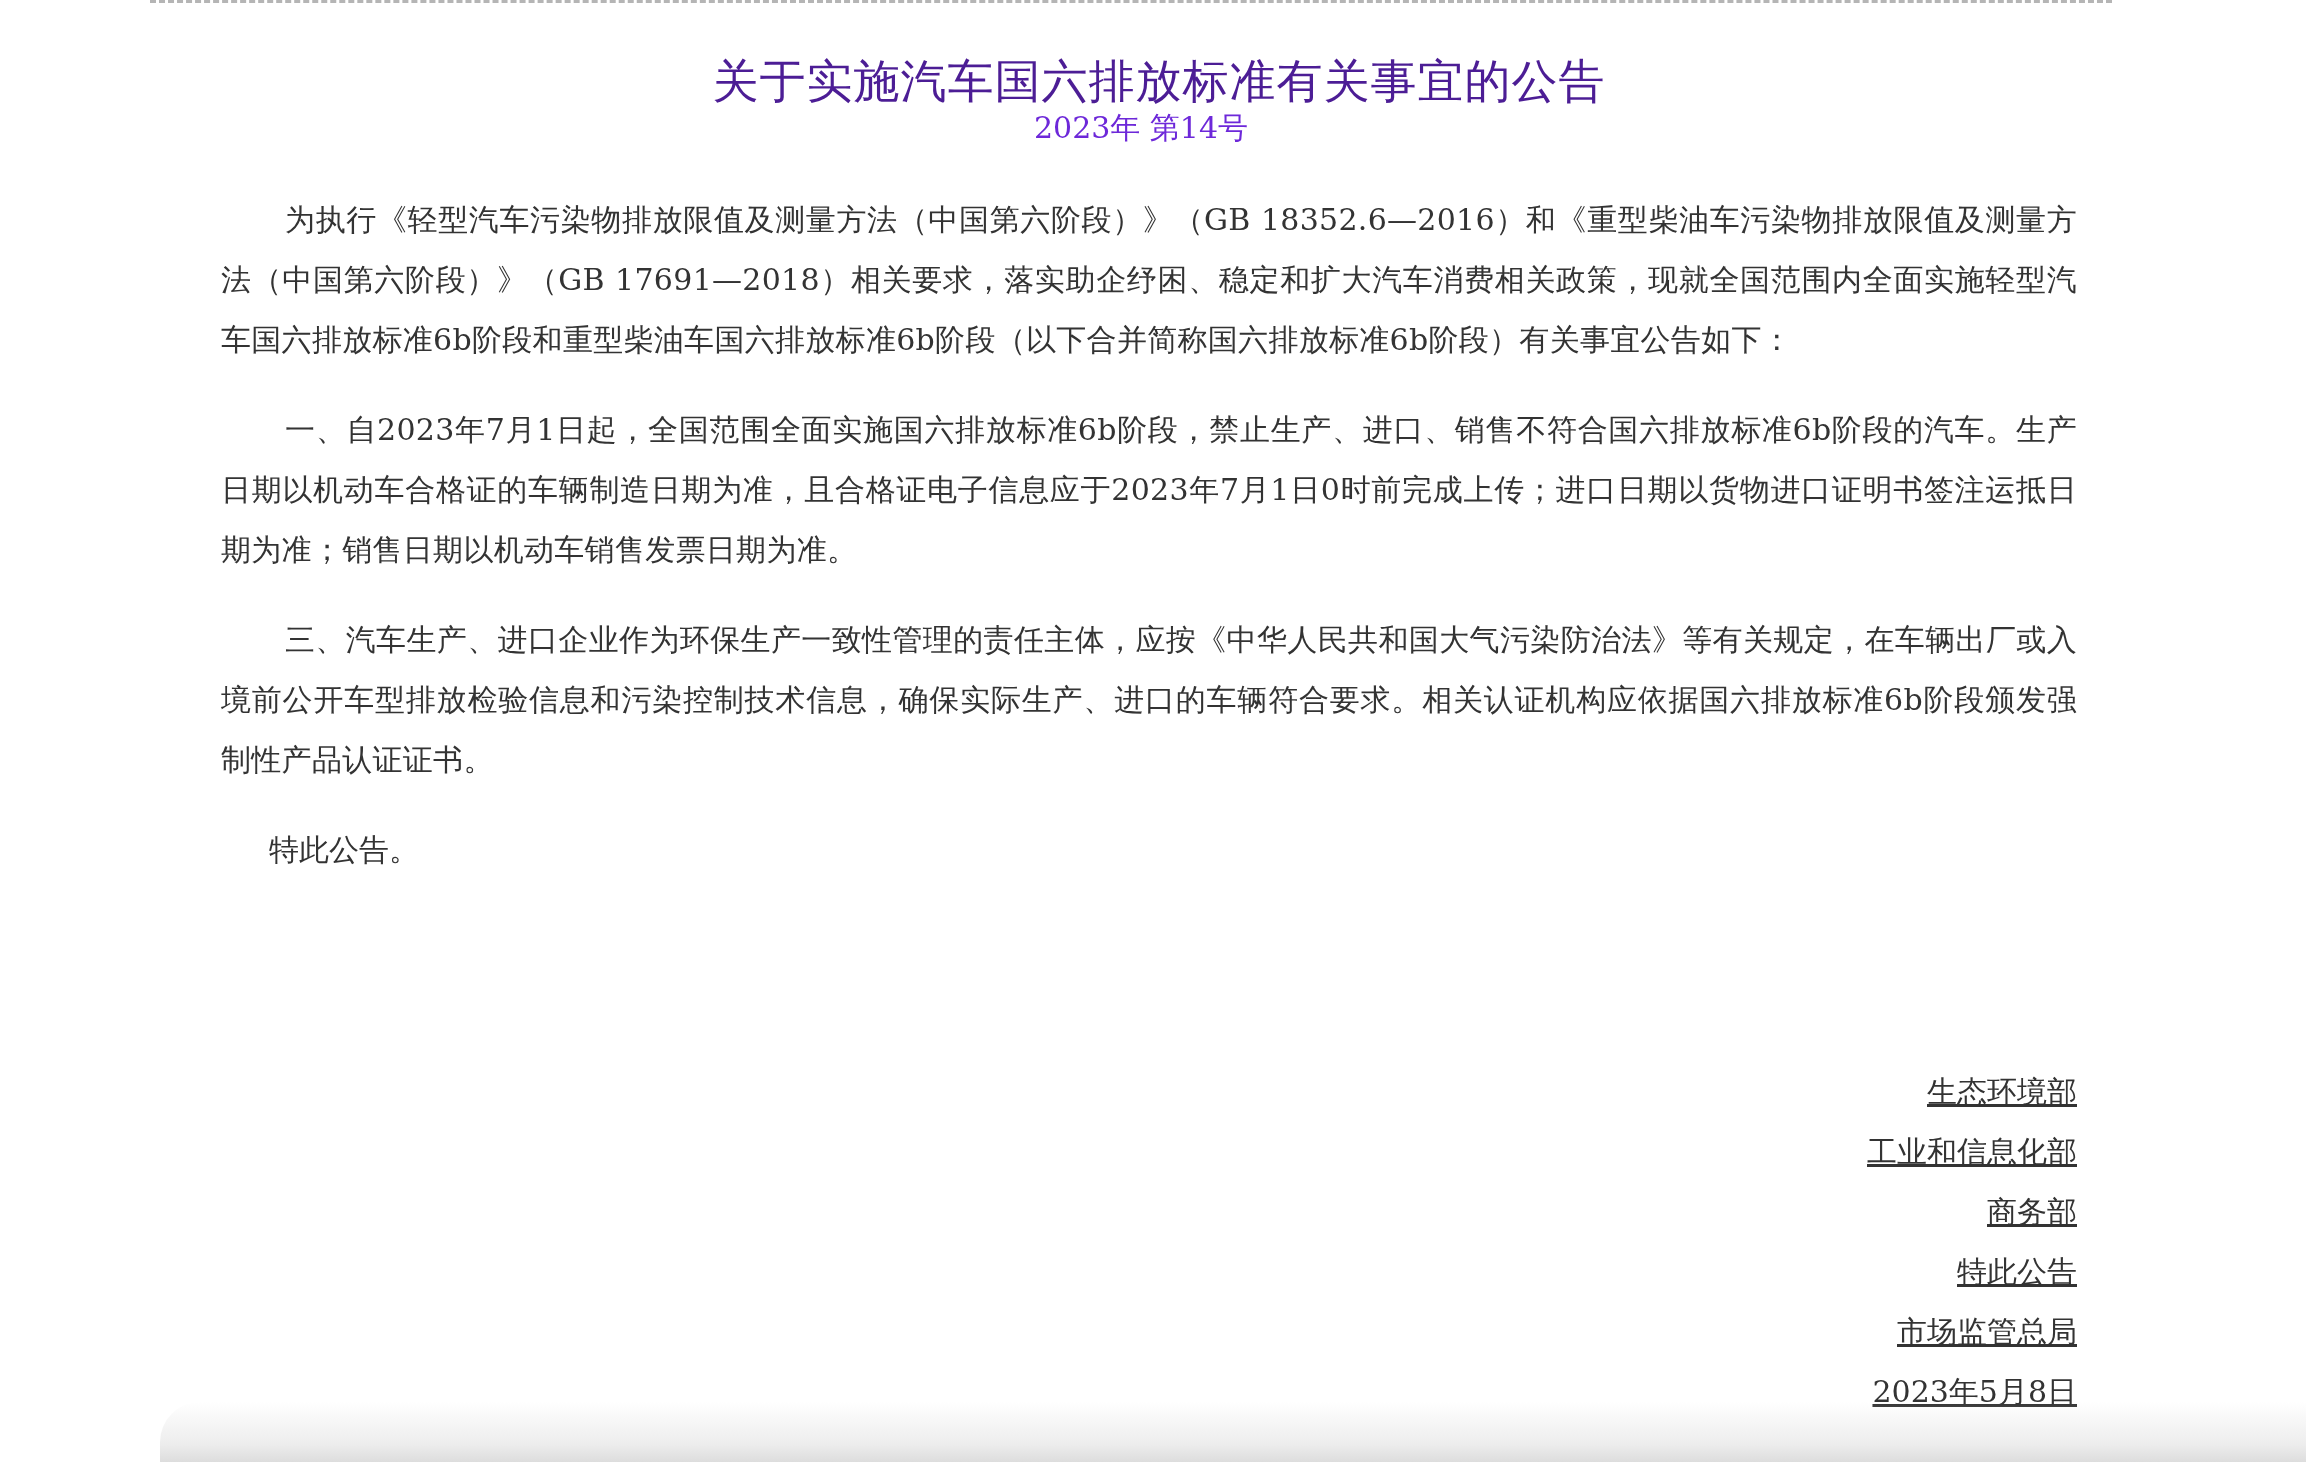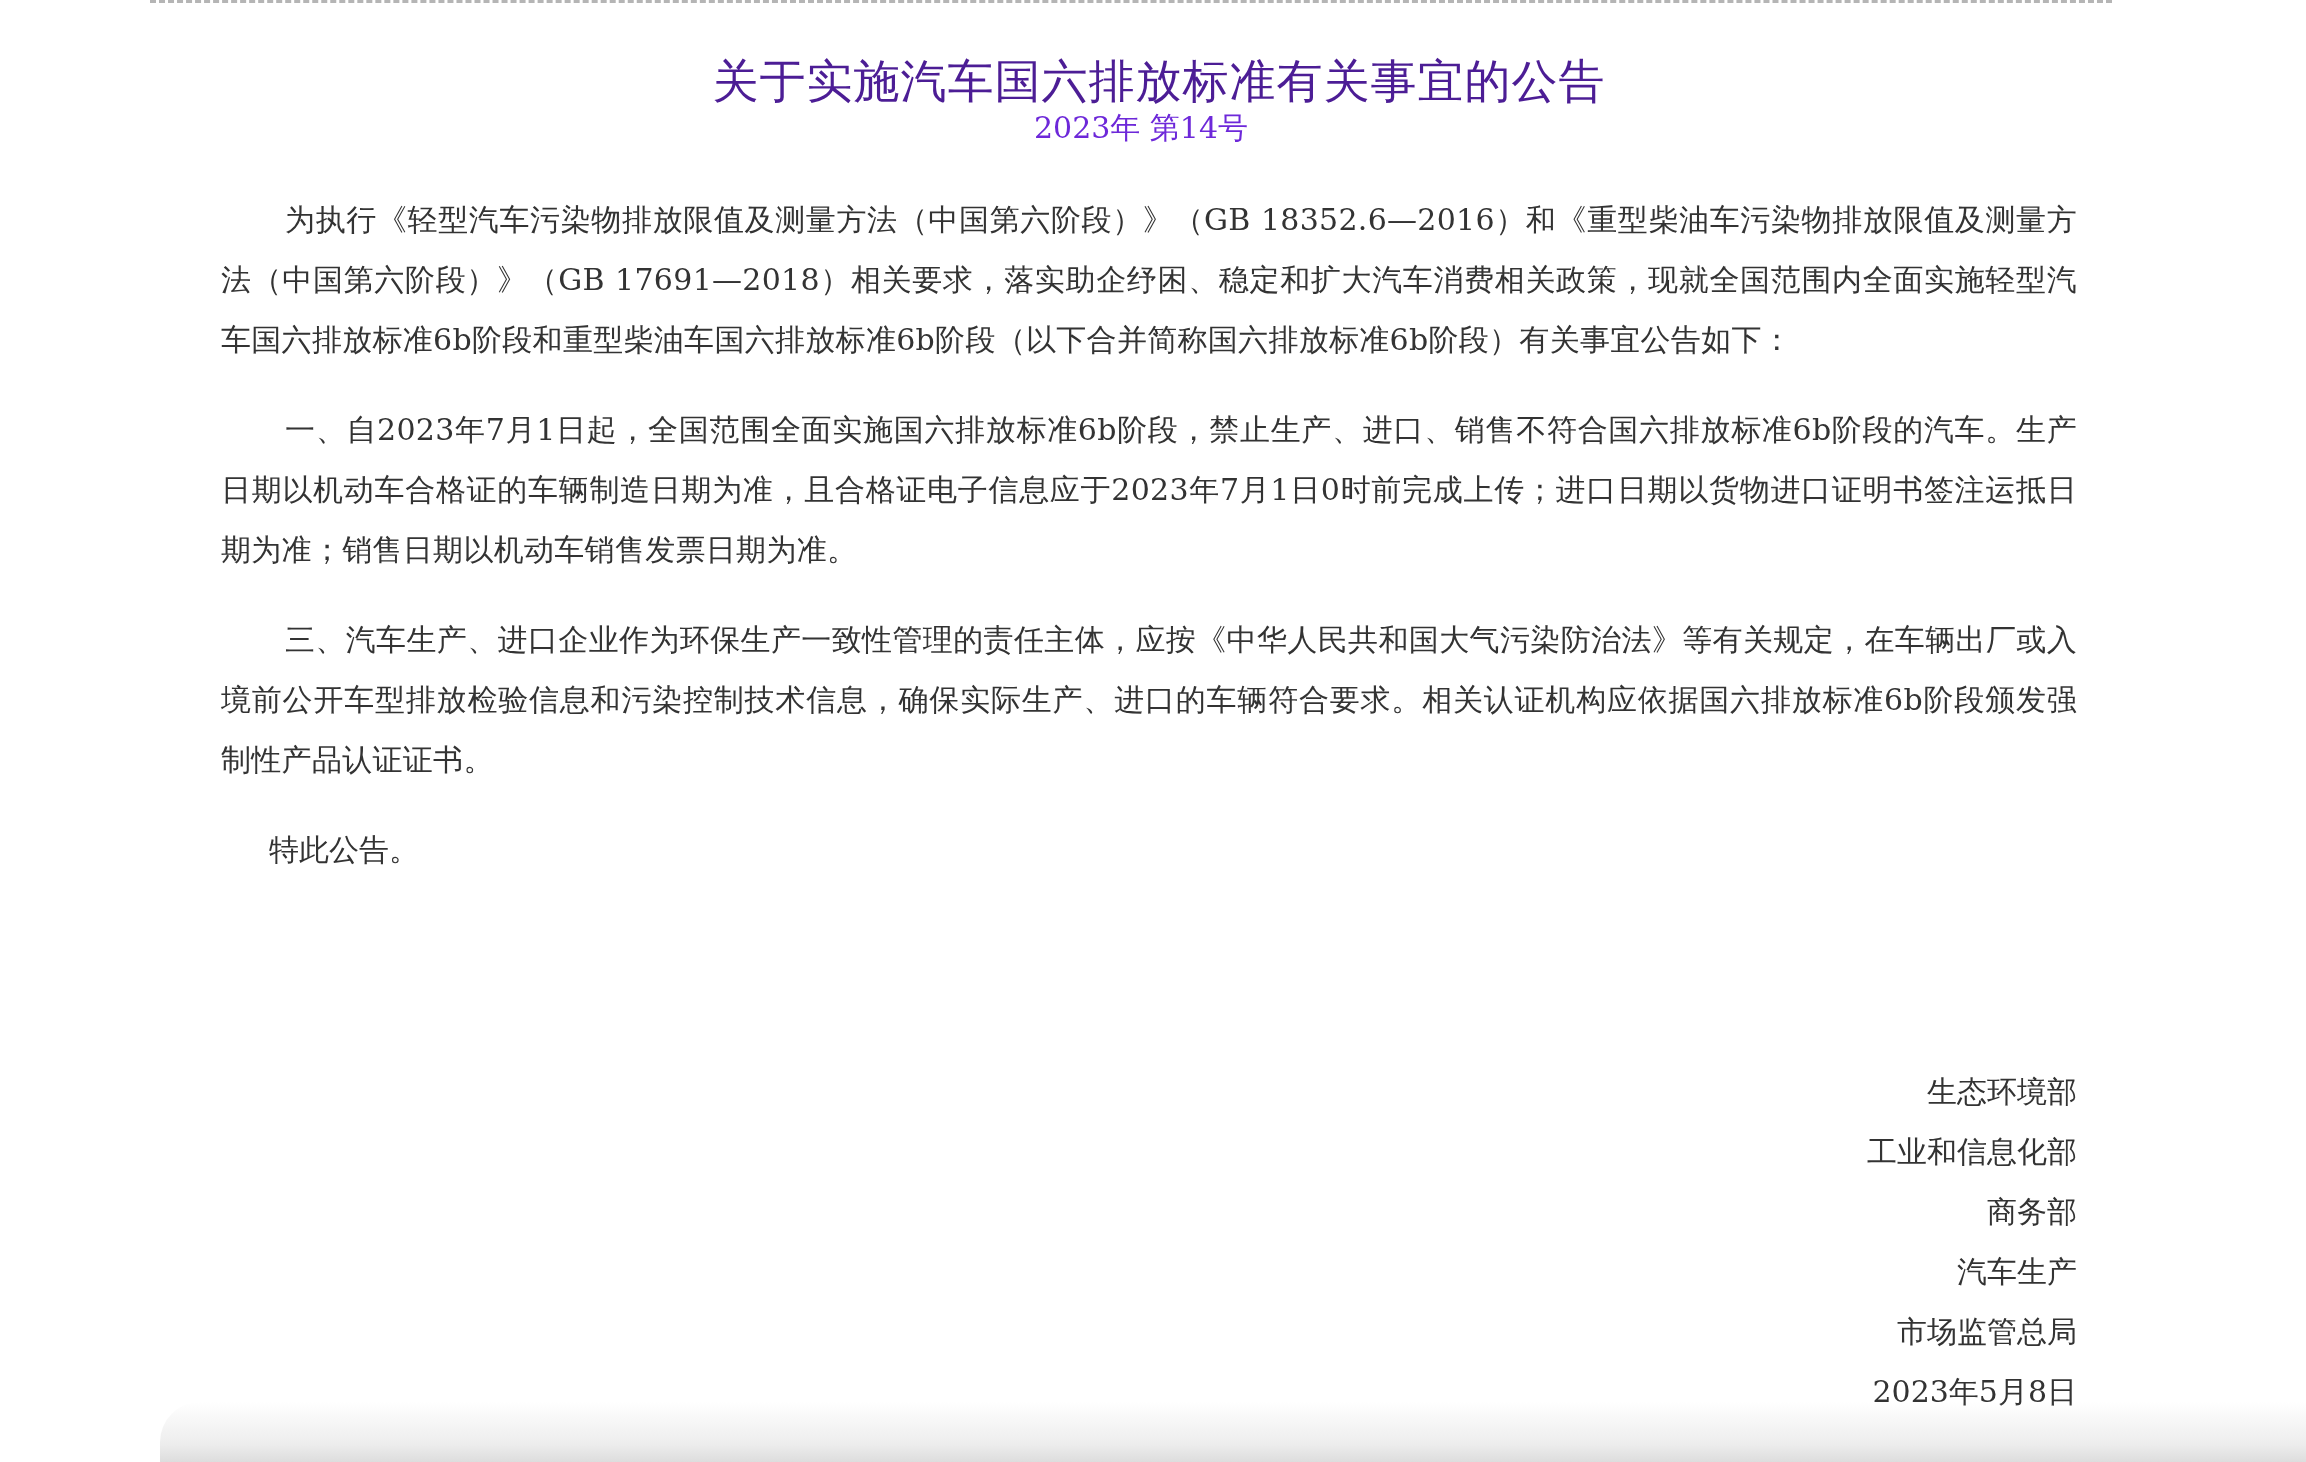--- a/index.html
+++ b/index.html
@@ -75,20 +75,21 @@
   .signatures {
     position: absolute;
     right: 0;
     top: 1062px;
     text-align: right;
   }
   .sig-line {
     font-size: 30px;
     line-height: 60px;
     white-space: nowrap;
+    text-decoration: underline;
   }
   .bottom-shadow {
     position: absolute;
     left: 160px;
     right: 0;
     bottom: 0;
     height: 60px;
     background: linear-gradient(to bottom, rgba(255,255,255,0) 0%, rgba(225,225,225,0.6) 70%, rgba(215,215,215,0.85) 100%);
     border-top-left-radius: 40px;
   }
@@ -106,19 +107,19 @@
     <p class="para">为执行《轻型汽车污染物排放限值及测量方法（中国第六阶段）》（GB 18352.6—2016）和《重型柴油车污染物排放限值及测量方法（中国第六阶段）》（GB 17691—2018）相关要求，落实助企纾困、稳定和扩大汽车消费相关政策，现就全国范围内全面实施轻型汽车国六排放标准6b阶段和重型柴油车国六排放标准6b阶段（以下合并简称国六排放标准6b阶段）有关事宜公告如下：</p>
     <p class="para">一、自2023年7月1日起，全国范围全面实施国六排放标准6b阶段，禁止生产、进口、销售不符合国六排放标准6b阶段的汽车。生产日期以机动车合格证的车辆制造日期为准，且合格证电子信息应于2023年7月1日0时前完成上传；进口日期以货物进口证明书签注运抵日期为准；销售日期以机动车销售发票日期为准。</p>
     <p class="para">三、汽车生产、进口企业作为环保生产一致性管理的责任主体，应按《中华人民共和国大气污染防治法》等有关规定，在车辆出厂或入境前公开车型排放检验信息和污染控制技术信息，确保实际生产、进口的车辆符合要求。相关认证机构应依据国六排放标准6b阶段颁发强制性产品认证证书。</p>
     <p class="closing">特此公告。</p>
   </div>
 
   <div class="signatures">
     <div class="sig-line">生态环境部</div>
     <div class="sig-line">工业和信息化部</div>
     <div class="sig-line">商务部</div>
-    <div class="sig-line">汽车生产</div>
+    <div class="sig-line">特此公告</div>
     <div class="sig-line">市场监管总局</div>
     <div class="sig-line">2023年5月8日</div>
   </div>
 </div>
 
 <div class="bottom-shadow"></div>
 
 </body></html>

